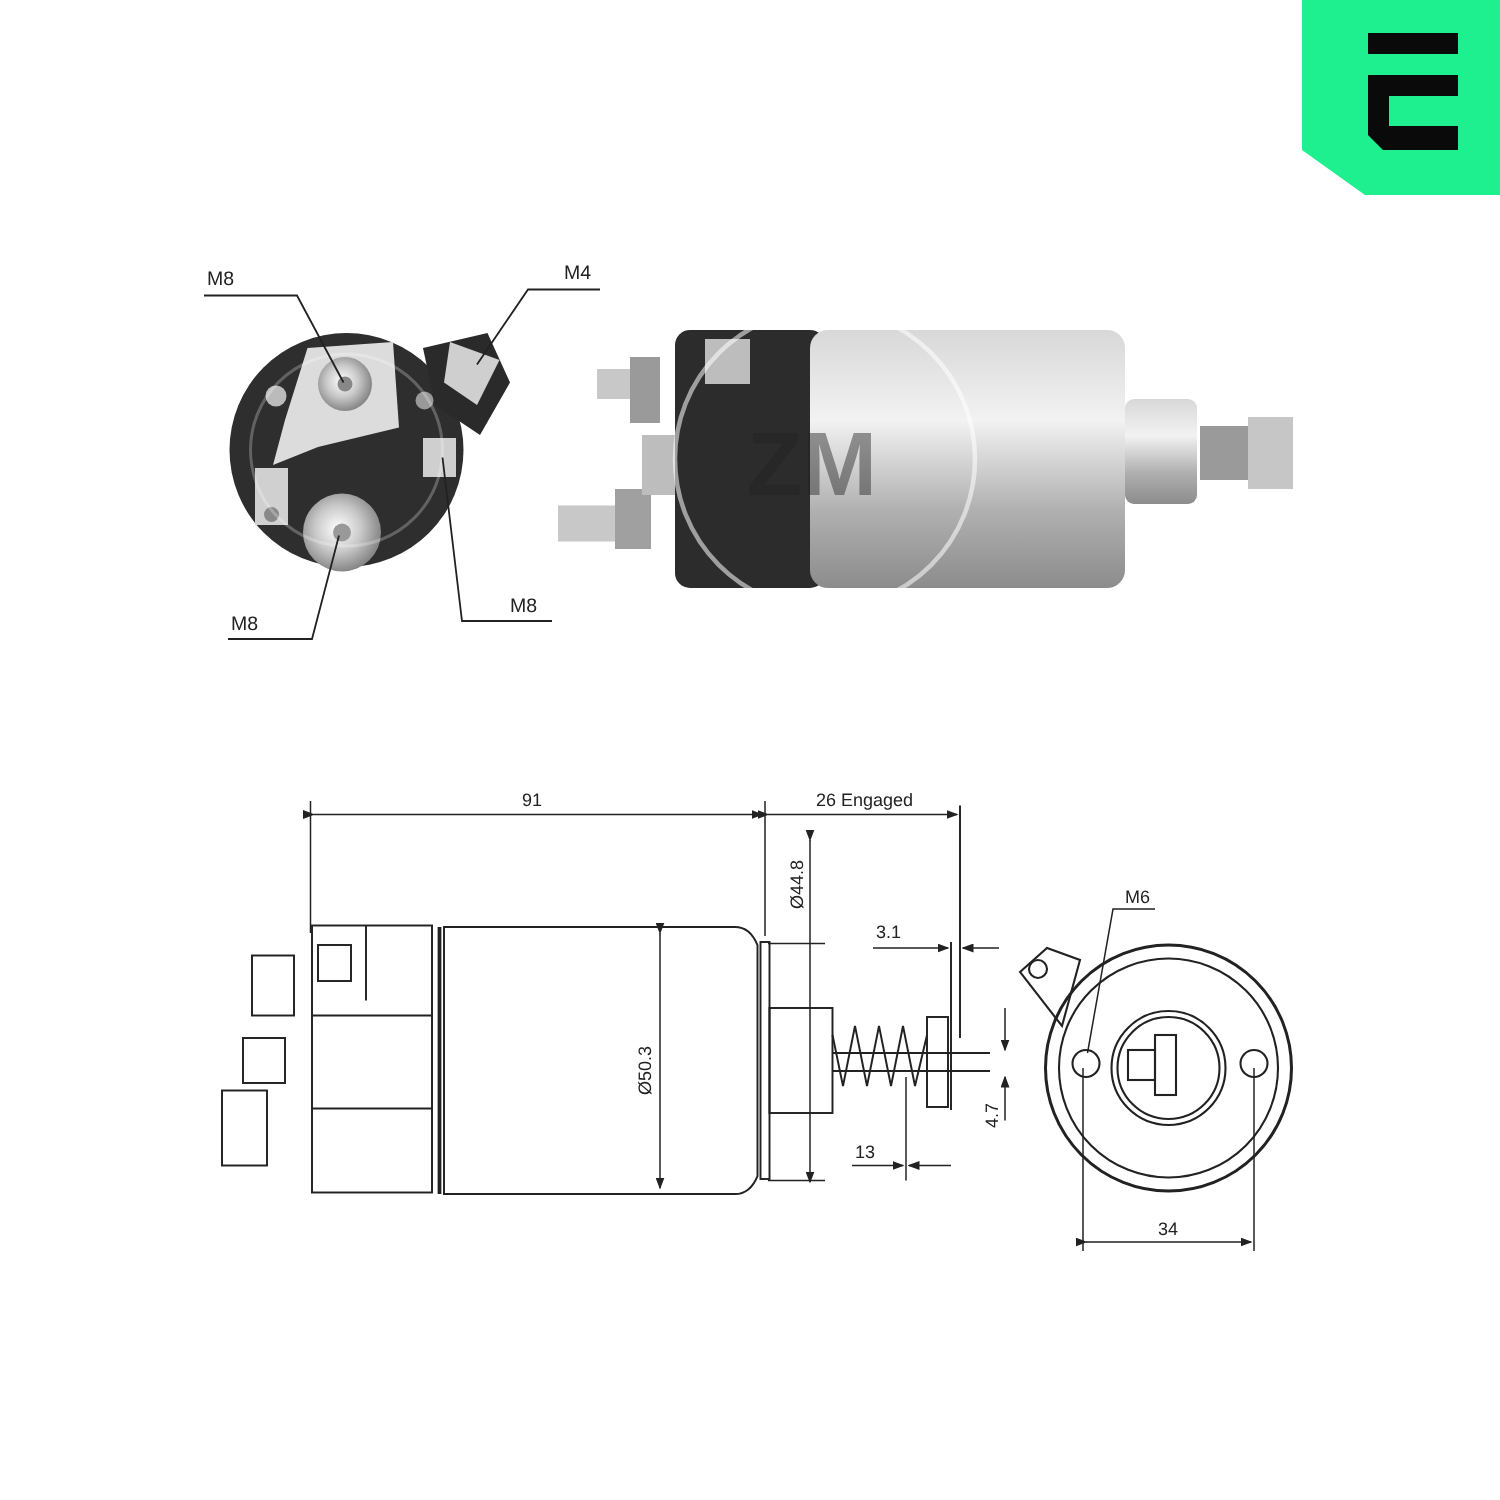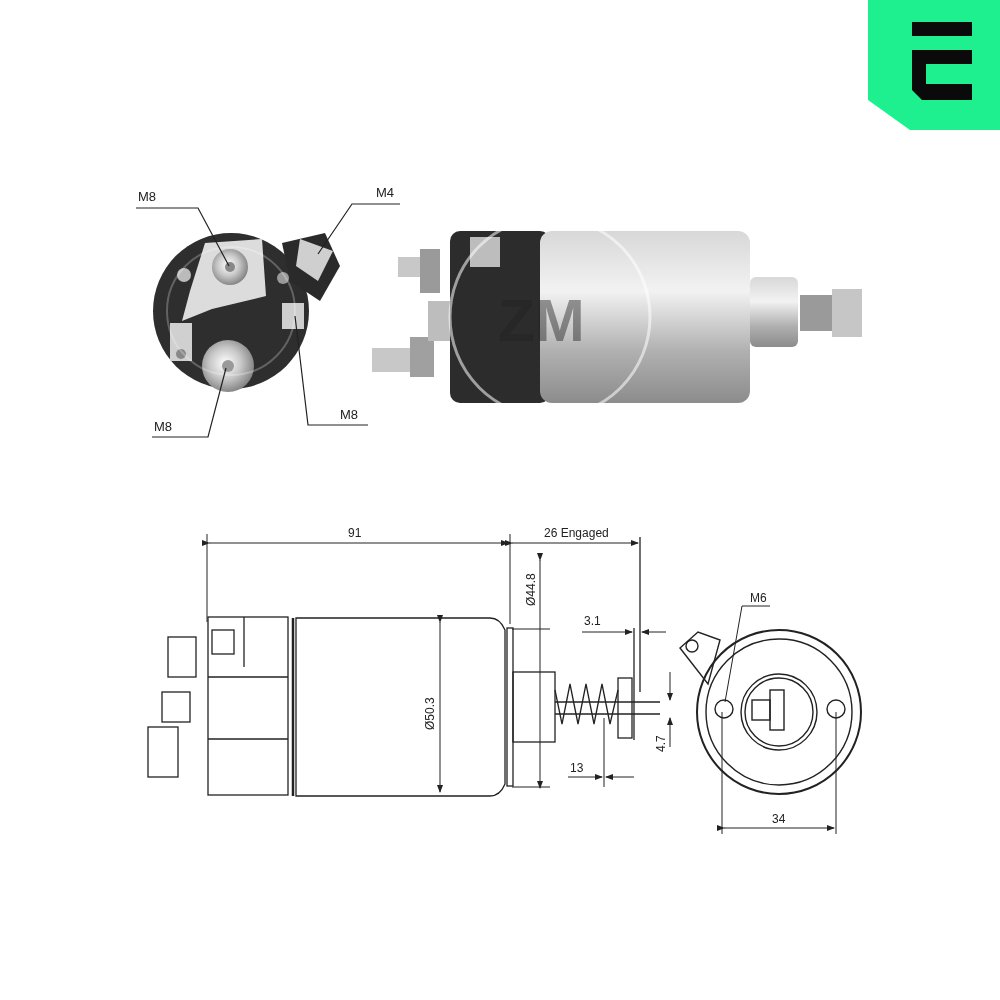--- a/index.html
+++ b/index.html
@@ -1,18 +1,18 @@
 <!DOCTYPE html>
 <html><head>
 <meta charset="utf-8">
 <style>
   html, body { margin:0; padding:0; background:#ffffff; }
   body { width:1000px; height:1000px; position:relative; overflow:hidden; font-family:"Liberation Sans", sans-serif; }
   .logo { position:absolute; left:868px; top:0; width:132px; height:130px; }
-  .photos { position:absolute; left:0; top:11px; width:1000px; height:480px; }
+  .photos { position:absolute; left:0; top:0; width:1000px; height:480px; }
   .drawing { position:absolute; left:0; top:492px; width:1000px; height:520px; }
   svg text { font-family:"Liberation Sans", sans-serif; fill:#222; }
   .lbl { font-size:13px; }
   .dim { font-size:12px; }
 </style>
 </head>
 <body>
 
 <div class="logo">
   <svg width="132" height="130" viewBox="0 0 132 130">

